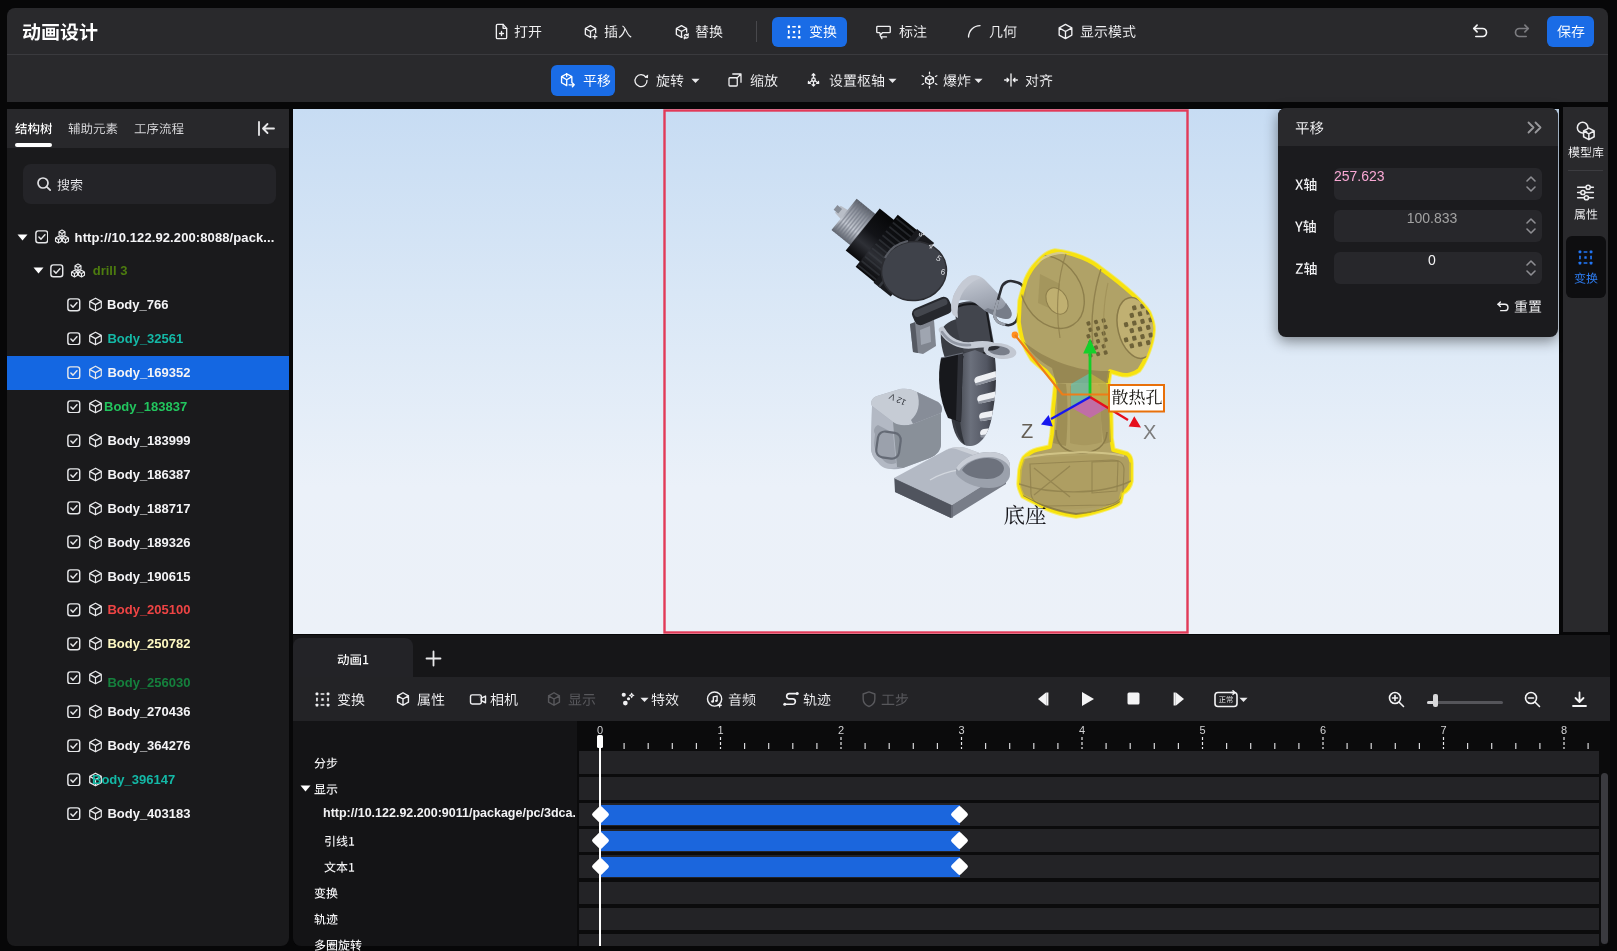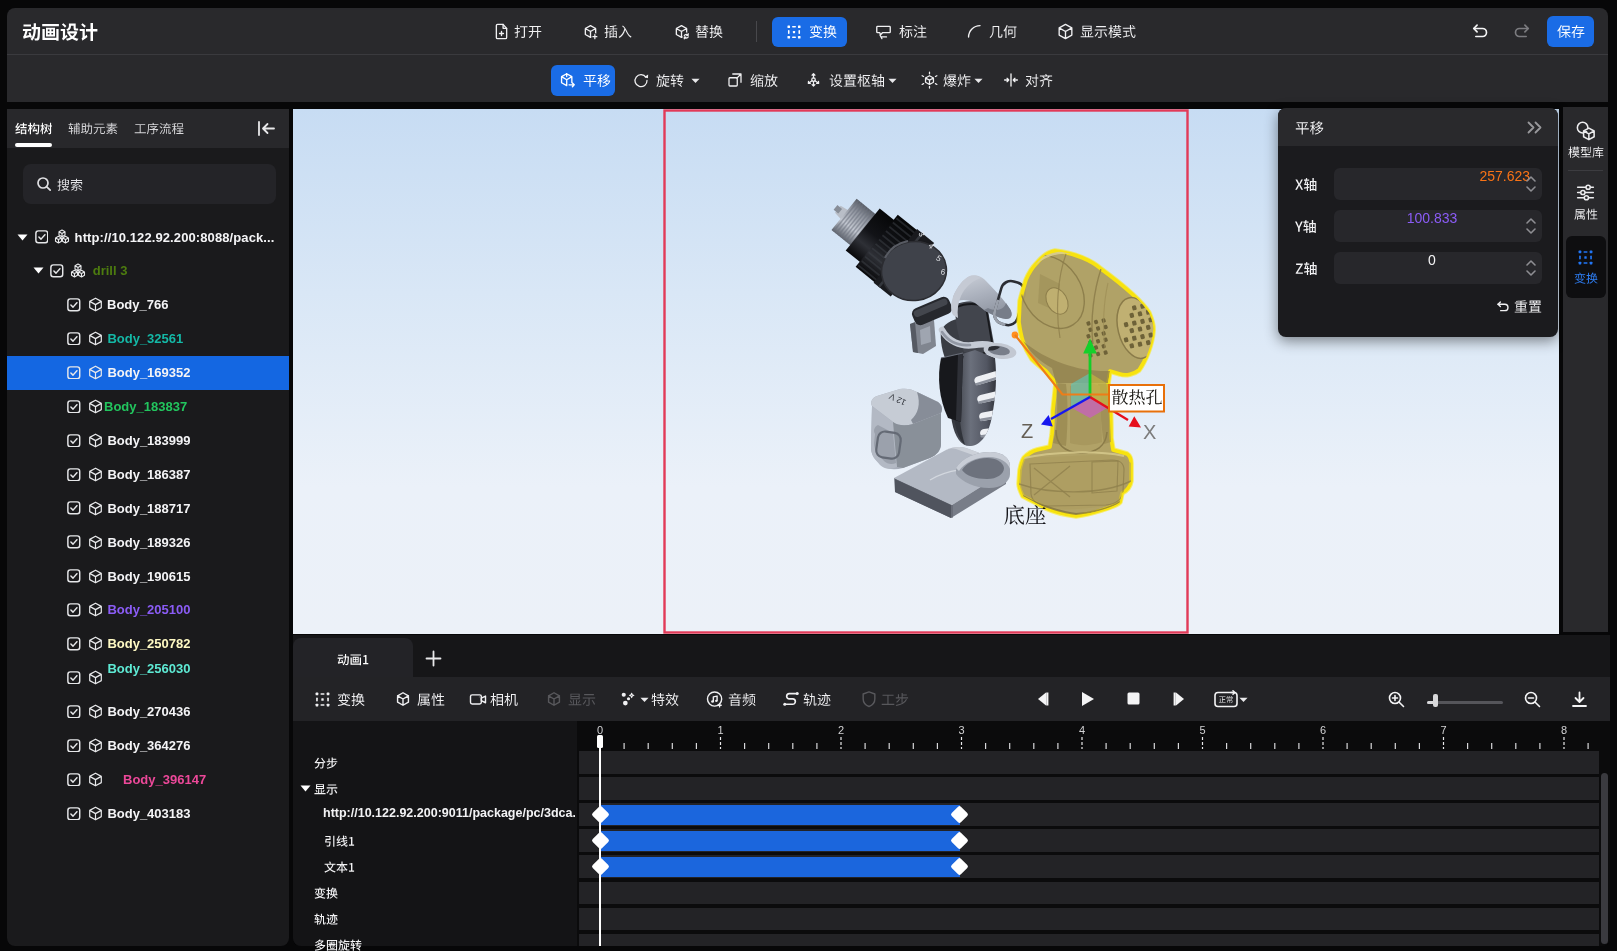--- a/index.html
+++ b/index.html
@@ -262,37 +262,37 @@
       <path stroke="#e8e9eb" stroke-width="1.2" fill="none" stroke-linejoin="round" d="M7.5 1.2 L13.3 4.4 V10.6 L7.5 13.8 L1.7 10.6 V4.4 Z M1.7 4.4 L7.5 7.6 L13.3 4.4 M7.5 7.6 V13.8"></path>
     </svg>
     <div class="abs" style="left:107.4px;top:568.5px;font:600 13px 'Liberation Sans',sans-serif;color:#f4f4f6">Body_190615</div>
     <svg class="abs" style="left:67.2px;top:603.1px" width="13.6" height="13.6" viewBox="0 0 14 14">
       <rect x="0.9" y="0.9" width="12.2" height="12.2" rx="2.6" stroke="#e6e7e9" stroke-width="1.5" fill="none"></rect>
       <path d="M4 7.2 L6.2 9.4 L10.2 4.8" stroke="#e6e7e9" stroke-width="1.5" fill="none" stroke-linecap="round" stroke-linejoin="round"></path>
     </svg>
     <svg class="abs" style="left:88.0px;top:602.4px" width="15" height="15" viewBox="0 0 15 15">
       <path stroke="#e8e9eb" stroke-width="1.2" fill="none" stroke-linejoin="round" d="M7.5 1.2 L13.3 4.4 V10.6 L7.5 13.8 L1.7 10.6 V4.4 Z M1.7 4.4 L7.5 7.6 L13.3 4.4 M7.5 7.6 V13.8"></path>
     </svg>
-    <div class="abs" style="left:107.4px;top:602.4px;font:600 13px 'Liberation Sans',sans-serif;color:#8b5cf6">Body_205100</div>
+    <div class="abs" style="left:107.4px;top:602.4px;font:600 13px 'Liberation Sans',sans-serif;color:#ef4444">Body_205100</div>
     <svg class="abs" style="left:67.2px;top:637.0px" width="13.6" height="13.6" viewBox="0 0 14 14">
       <rect x="0.9" y="0.9" width="12.2" height="12.2" rx="2.6" stroke="#e6e7e9" stroke-width="1.5" fill="none"></rect>
       <path d="M4 7.2 L6.2 9.4 L10.2 4.8" stroke="#e6e7e9" stroke-width="1.5" fill="none" stroke-linecap="round" stroke-linejoin="round"></path>
     </svg>
     <svg class="abs" style="left:88.0px;top:636.3px" width="15" height="15" viewBox="0 0 15 15">
       <path stroke="#e8e9eb" stroke-width="1.2" fill="none" stroke-linejoin="round" d="M7.5 1.2 L13.3 4.4 V10.6 L7.5 13.8 L1.7 10.6 V4.4 Z M1.7 4.4 L7.5 7.6 L13.3 4.4 M7.5 7.6 V13.8"></path>
     </svg>
     <div class="abs" style="left:107.4px;top:636.3px;font:600 13px 'Liberation Sans',sans-serif;color:#fef9c3">Body_250782</div>
     <svg class="abs" style="left:67.2px;top:670.9px" width="13.6" height="13.6" viewBox="0 0 14 14">
       <rect x="0.9" y="0.9" width="12.2" height="12.2" rx="2.6" stroke="#e6e7e9" stroke-width="1.5" fill="none"></rect>
       <path d="M4 7.2 L6.2 9.4 L10.2 4.8" stroke="#e6e7e9" stroke-width="1.5" fill="none" stroke-linecap="round" stroke-linejoin="round"></path>
     </svg>
     <svg class="abs" style="left:88.0px;top:670.2px" width="15" height="15" viewBox="0 0 15 15">
       <path stroke="#e8e9eb" stroke-width="1.2" fill="none" stroke-linejoin="round" d="M7.5 1.2 L13.3 4.4 V10.6 L7.5 13.8 L1.7 10.6 V4.4 Z M1.7 4.4 L7.5 7.6 L13.3 4.4 M7.5 7.6 V13.8"></path>
     </svg>
-    <div class="abs" style="left:107.4px;top:661px;font:600 13px 'Liberation Sans',sans-serif;color:#5eead4">Body_256030</div>
+    <div class="abs" style="left:107.4px;top:675px;font:600 13px 'Liberation Sans',sans-serif;color:#15803d">Body_256030</div>
     <svg class="abs" style="left:67.2px;top:704.8px" width="13.6" height="13.6" viewBox="0 0 14 14">
       <rect x="0.9" y="0.9" width="12.2" height="12.2" rx="2.6" stroke="#e6e7e9" stroke-width="1.5" fill="none"></rect>
       <path d="M4 7.2 L6.2 9.4 L10.2 4.8" stroke="#e6e7e9" stroke-width="1.5" fill="none" stroke-linecap="round" stroke-linejoin="round"></path>
     </svg>
     <svg class="abs" style="left:88.0px;top:704.1px" width="15" height="15" viewBox="0 0 15 15">
       <path stroke="#e8e9eb" stroke-width="1.2" fill="none" stroke-linejoin="round" d="M7.5 1.2 L13.3 4.4 V10.6 L7.5 13.8 L1.7 10.6 V4.4 Z M1.7 4.4 L7.5 7.6 L13.3 4.4 M7.5 7.6 V13.8"></path>
     </svg>
     <div class="abs" style="left:107.4px;top:704.1px;font:600 13px 'Liberation Sans',sans-serif;color:#f4f4f6">Body_270436</div>
     <svg class="abs" style="left:67.2px;top:738.7px" width="13.6" height="13.6" viewBox="0 0 14 14">
       <rect x="0.9" y="0.9" width="12.2" height="12.2" rx="2.6" stroke="#e6e7e9" stroke-width="1.5" fill="none"></rect>
@@ -302,21 +302,21 @@
       <path stroke="#e8e9eb" stroke-width="1.2" fill="none" stroke-linejoin="round" d="M7.5 1.2 L13.3 4.4 V10.6 L7.5 13.8 L1.7 10.6 V4.4 Z M1.7 4.4 L7.5 7.6 L13.3 4.4 M7.5 7.6 V13.8"></path>
     </svg>
     <div class="abs" style="left:107.4px;top:738.0px;font:600 13px 'Liberation Sans',sans-serif;color:#f4f4f6">Body_364276</div>
     <svg class="abs" style="left:67.2px;top:772.6px" width="13.6" height="13.6" viewBox="0 0 14 14">
       <rect x="0.9" y="0.9" width="12.2" height="12.2" rx="2.6" stroke="#e6e7e9" stroke-width="1.5" fill="none"></rect>
       <path d="M4 7.2 L6.2 9.4 L10.2 4.8" stroke="#e6e7e9" stroke-width="1.5" fill="none" stroke-linecap="round" stroke-linejoin="round"></path>
     </svg>
     <svg class="abs" style="left:88.0px;top:771.9px" width="15" height="15" viewBox="0 0 15 15">
       <path stroke="#e8e9eb" stroke-width="1.2" fill="none" stroke-linejoin="round" d="M7.5 1.2 L13.3 4.4 V10.6 L7.5 13.8 L1.7 10.6 V4.4 Z M1.7 4.4 L7.5 7.6 L13.3 4.4 M7.5 7.6 V13.8"></path>
     </svg>
-    <div class="abs" style="left:123px;top:771.9px;font:600 13px 'Liberation Sans',sans-serif;color:#ec4899">Body_396147</div>
+    <div class="abs" style="left:92px;top:771.9px;font:600 13px 'Liberation Sans',sans-serif;color:#14b8a6">Body_396147</div>
     <svg class="abs" style="left:67.2px;top:806.5px" width="13.6" height="13.6" viewBox="0 0 14 14">
       <rect x="0.9" y="0.9" width="12.2" height="12.2" rx="2.6" stroke="#e6e7e9" stroke-width="1.5" fill="none"></rect>
       <path d="M4 7.2 L6.2 9.4 L10.2 4.8" stroke="#e6e7e9" stroke-width="1.5" fill="none" stroke-linecap="round" stroke-linejoin="round"></path>
     </svg>
     <svg class="abs" style="left:88.0px;top:805.8px" width="15" height="15" viewBox="0 0 15 15">
       <path stroke="#e8e9eb" stroke-width="1.2" fill="none" stroke-linejoin="round" d="M7.5 1.2 L13.3 4.4 V10.6 L7.5 13.8 L1.7 10.6 V4.4 Z M1.7 4.4 L7.5 7.6 L13.3 4.4 M7.5 7.6 V13.8"></path>
     </svg>
     <div class="abs" style="left:107.4px;top:805.8px;font:600 13px 'Liberation Sans',sans-serif;color:#f4f4f6">Body_403183</div>
 <div class="abs" style="left:293px;top:109px;width:1266px;height:525px;background:linear-gradient(180deg,#c7dcf3 0%,#d9e7f6 35%,#ebf1f9 72%,#ecf1f8 100%)"></div>
 <svg class="abs" style="left:293px;top:109px" width="1266" height="525" viewBox="293 109 1266 525" fill="none">
@@ -546,29 +546,29 @@
     <svg style="position:absolute;left:1295.0px;top:117.9px;" width="29.0" height="19.1" viewBox="0 0 29.0 19.1">
       <path fill="#f5f5f7" d="M2.5 6.2C3.1 7.3 3.7 8.7 3.9 9.6L4.9 9.2C4.7 8.4 4.1 7.0 3.5 5.9ZM10.9 5.9C10.6 6.9 9.9 8.4 9.4 9.3L10.3 9.6C10.9 8.8 11.6 7.4 12.1 6.2ZM0.8 10.3V11.4H6.7V16.5H7.8V11.4H13.8V10.3H7.8V5.2H12.9V4.2H1.5V5.2H6.7V10.3ZM19.4 3.3C18.5 3.8 16.8 4.2 15.3 4.5C15.5 4.7 15.6 5.1 15.6 5.3C16.2 5.2 16.8 5.1 17.4 5.0V7.4H15.2V8.4H17.2C16.7 10.0 15.8 11.9 15.0 13.0C15.2 13.2 15.4 13.7 15.5 14.0C16.2 13.1 16.9 11.6 17.4 10.1V16.5H18.4V9.9C18.8 10.5 19.3 11.4 19.5 11.8L20.2 10.9C19.9 10.6 18.8 9.1 18.4 8.7V8.4H20.2V7.4H18.4V4.7C19.0 4.6 19.6 4.4 20.1 4.2ZM21.9 6.8C22.4 7.1 22.9 7.5 23.3 7.9C22.3 8.4 21.2 8.8 20.1 9.1C20.2 9.3 20.5 9.7 20.6 9.9C23.5 9.2 26.3 7.6 27.6 4.9L26.9 4.5L26.7 4.6H24.0C24.3 4.2 24.6 3.8 24.9 3.4L23.8 3.2C23.1 4.3 21.8 5.5 20.0 6.4C20.2 6.5 20.6 6.9 20.7 7.1C21.6 6.6 22.4 6.1 23.0 5.5H26.1C25.6 6.2 25.0 6.8 24.2 7.4C23.8 7.0 23.2 6.6 22.7 6.3ZM22.6 12.6C23.2 12.9 23.8 13.4 24.3 13.9C22.9 14.8 21.4 15.4 19.7 15.7C19.9 15.9 20.2 16.3 20.3 16.6C23.9 15.7 27.1 13.9 28.4 10.1L27.7 9.7L27.5 9.8H25.0C25.3 9.4 25.5 9.0 25.8 8.7L24.6 8.5C23.9 9.8 22.4 11.2 20.2 12.3C20.5 12.4 20.8 12.8 20.9 13.0C22.2 12.4 23.3 11.6 24.1 10.7H27.0C26.5 11.7 25.9 12.6 25.1 13.3C24.6 12.8 24.0 12.3 23.4 12.0Z"></path>
     </svg>
     <svg class="abs" style="left:1526px;top:121px" width="18" height="13" viewBox="0 0 18 13">
       <path stroke="#98989c" stroke-width="1.8" fill="none" stroke-linecap="round" stroke-linejoin="round" d="M2.5 1.5 L7.5 6.5 L2.5 11.5 M9.5 1.5 L14.5 6.5 L9.5 11.5"></path>
     </svg>
     <svg style="position:absolute;left:1295.0px;top:174.8px;" width="22.3" height="18.5" viewBox="0 0 22.3 18.5">
       <path fill="#f2f2f4" d="M0.2 14.8H1.9L3.3 12.3C3.5 11.7 3.8 11.2 4.1 10.6H4.1C4.4 11.2 4.7 11.7 5.0 12.3L6.3 14.8H8.1L5.2 9.6L7.9 4.5H6.2L5.0 6.9C4.8 7.4 4.6 7.9 4.3 8.5H4.3C3.9 7.9 3.7 7.4 3.5 6.9L2.2 4.5H0.4L3.2 9.5ZM16.0 11.1H17.5V14.0H16.0ZM16.0 9.9V7.2H17.5V9.9ZM20.2 11.1V14.0H18.7V11.1ZM20.2 9.9H18.7V7.2H20.2ZM17.4 3.0V6.0H14.8V16.0H16.0V15.2H20.2V15.9H21.4V6.0H18.8V3.0ZM9.5 10.3C9.6 10.2 10.1 10.1 10.5 10.1H11.8V11.9L8.9 12.4L9.1 13.7L11.8 13.2V15.9H13.0V12.9L14.3 12.7L14.3 11.5L13.0 11.7V10.1H14.2V8.9H13.0V6.8H11.8V8.9H10.6C11.0 8.0 11.4 6.9 11.7 5.8H14.2V4.6H12.0C12.1 4.1 12.2 3.7 12.3 3.3L11.0 3.0C10.9 3.5 10.8 4.1 10.7 4.6H9.0V5.8H10.4C10.2 6.9 9.9 7.7 9.8 8.1C9.5 8.7 9.3 9.1 9.1 9.2C9.2 9.5 9.4 10.1 9.5 10.3Z"></path>
     </svg>
     <div class="abs" style="left:1334px;top:168.0px;width:208px;height:32px;background:#27272b;border-radius:6px"></div>
-    <div class="abs" style="left:1334px;top:168.0px;width:196px;height:32px;line-height:32px;text-align:right;font:400 14px 'Liberation Sans',sans-serif;color:#f97316">257.623</div>
+    <div class="abs" style="left:1334px;top:168.0px;width:196px;height:32px;line-height:32px;text-align:left;font:400 14px 'Liberation Sans',sans-serif;color:#f9a8d4">257.623</div>
     <svg class="abs" style="left:1525px;top:174.0px" width="12" height="20" viewBox="0 0 12 20">
       <path stroke="#8e8e93" stroke-width="1.6" fill="none" stroke-linecap="round" stroke-linejoin="round" d="M2 7 L6 3 L10 7 M2 13 L6 17 L10 13"></path>
     </svg>
     <svg style="position:absolute;left:1295.0px;top:216.8px;" width="21.7" height="18.5" viewBox="0 0 21.7 18.5">
       <path fill="#f2f2f4" d="M3.1 14.8H4.7V10.9L7.8 4.5H6.1L4.9 7.3C4.6 8.0 4.2 8.8 3.9 9.5H3.9C3.5 8.8 3.2 8.0 2.9 7.3L1.7 4.5H-0.0L3.1 10.9ZM15.4 11.1H16.9V14.0H15.4ZM15.4 9.9V7.2H16.9V9.9ZM19.6 11.1V14.0H18.1V11.1ZM19.6 9.9H18.1V7.2H19.6ZM16.8 3.0V6.0H14.2V16.0H15.4V15.2H19.6V15.9H20.8V6.0H18.2V3.0ZM8.9 10.3C9.0 10.2 9.4 10.1 9.9 10.1H11.2V11.9L8.3 12.4L8.5 13.7L11.2 13.2V15.9H12.4V12.9L13.7 12.7L13.7 11.5L12.4 11.7V10.1H13.6V8.9H12.4V6.8H11.2V8.9H10.0C10.4 8.0 10.8 6.9 11.1 5.8H13.6V4.6H11.4C11.5 4.1 11.6 3.7 11.7 3.3L10.4 3.0C10.3 3.5 10.2 4.1 10.1 4.6H8.4V5.8H9.8C9.6 6.9 9.3 7.7 9.2 8.1C8.9 8.7 8.7 9.1 8.5 9.2C8.6 9.5 8.8 10.1 8.9 10.3Z"></path>
     </svg>
     <div class="abs" style="left:1334px;top:210.0px;width:208px;height:32px;background:#27272b;border-radius:6px"></div>
-    <div class="abs" style="left:1334px;top:210.0px;width:196px;height:32px;line-height:32px;text-align:center;font:400 14px 'Liberation Sans',sans-serif;color:#8b5cf6">100.833</div>
+    <div class="abs" style="left:1334px;top:210.0px;width:196px;height:32px;line-height:32px;text-align:center;font:400 14px 'Liberation Sans',sans-serif;color:#a3a3a3">100.833</div>
     <svg class="abs" style="left:1525px;top:216.0px" width="12" height="20" viewBox="0 0 12 20">
       <path stroke="#8e8e93" stroke-width="1.6" fill="none" stroke-linecap="round" stroke-linejoin="round" d="M2 7 L6 3 L10 7 M2 13 L6 17 L10 13"></path>
     </svg>
     <svg style="position:absolute;left:1295.0px;top:258.8px;" width="22.5" height="18.5" viewBox="0 0 22.5 18.5">
       <path fill="#f2f2f4" d="M0.7 14.8H7.9V13.5H2.7L7.8 5.5V4.5H1.1V5.9H5.8L0.7 13.9ZM16.1 11.1H17.6V14.0H16.1ZM16.1 9.9V7.2H17.6V9.9ZM20.4 11.1V14.0H18.9V11.1ZM20.4 9.9H18.9V7.2H20.4ZM17.6 3.0V6.0H14.9V16.0H16.1V15.2H20.4V15.9H21.6V6.0H18.9V3.0ZM9.6 10.3C9.7 10.2 10.2 10.1 10.7 10.1H11.9V11.9L9.0 12.4L9.3 13.7L11.9 13.2V15.9H13.1V12.9L14.5 12.7L14.4 11.5L13.1 11.7V10.1H14.3V8.9H13.1V6.8H11.9V8.9H10.8C11.1 8.0 11.5 6.9 11.8 5.8H14.3V4.6H12.2C12.3 4.1 12.4 3.7 12.4 3.3L11.2 3.0C11.1 3.5 11.0 4.1 10.9 4.6H9.2V5.8H10.6C10.3 6.9 10.0 7.7 9.9 8.1C9.7 8.7 9.5 9.1 9.2 9.2C9.4 9.5 9.5 10.1 9.6 10.3Z"></path>
     </svg>
     <div class="abs" style="left:1334px;top:252.0px;width:208px;height:32px;background:#27272b;border-radius:6px"></div>
     <div class="abs" style="left:1334px;top:252.0px;width:196px;height:32px;line-height:32px;text-align:center;font:400 14px 'Liberation Sans',sans-serif;color:#f4f4f6">0</div>
     <svg class="abs" style="left:1525px;top:258.0px" width="12" height="20" viewBox="0 0 12 20">
       <path stroke="#8e8e93" stroke-width="1.6" fill="none" stroke-linecap="round" stroke-linejoin="round" d="M2 7 L6 3 L10 7 M2 13 L6 17 L10 13"></path>

